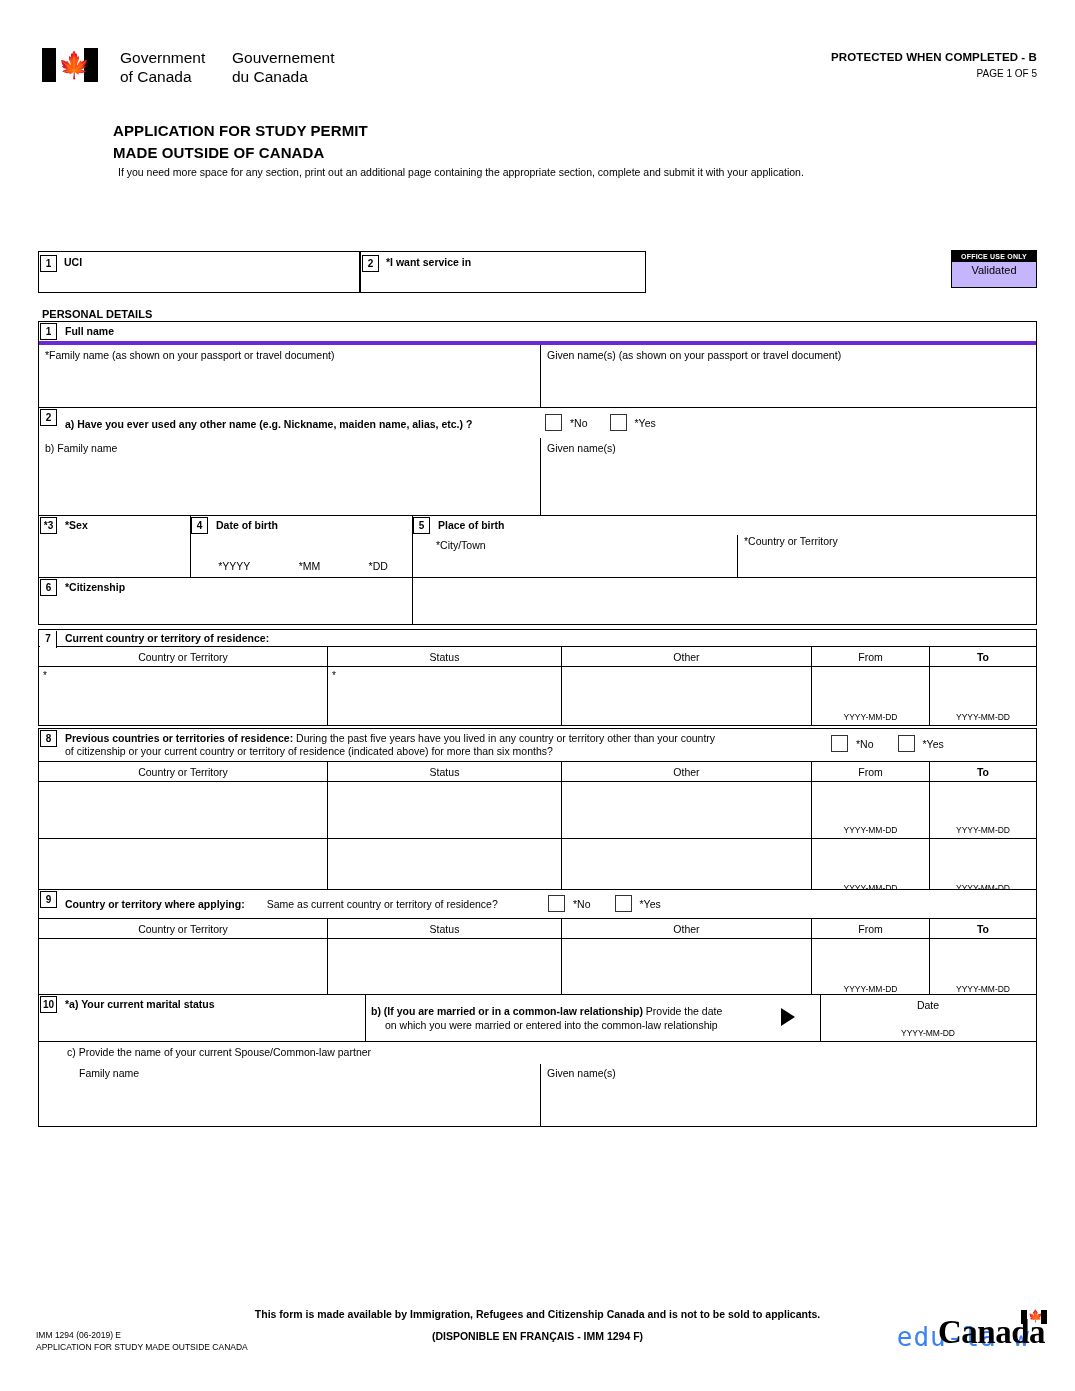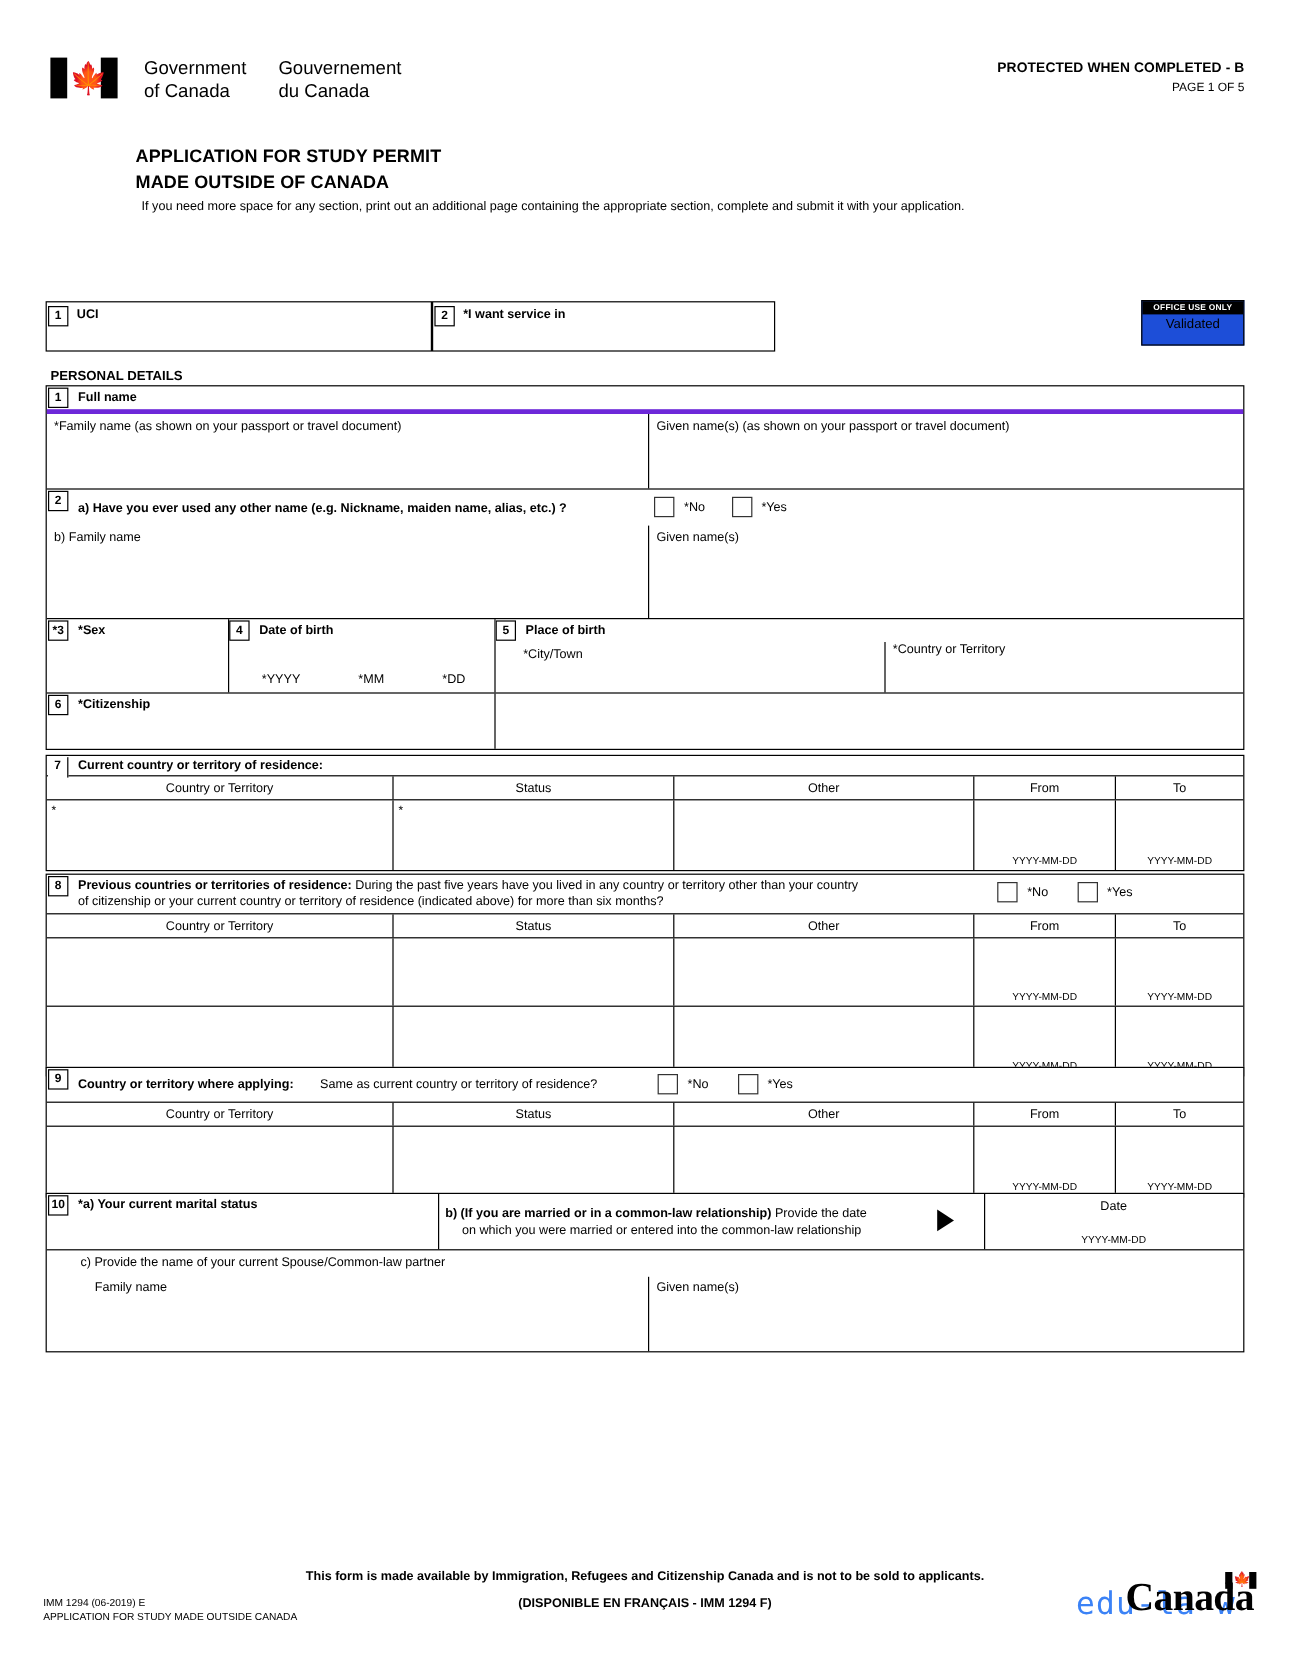--- a/index.html
+++ b/index.html
@@ -50,21 +50,21 @@
   
   .toprow { position: absolute; left: 38px; top: 251px; width: 608px; height: 42px; }
   .tbox { position: absolute; top: 0; height: 42px; border: 1px solid #000; background: #fff; }
   .tbox .inner { display: flex; align-items: flex-start; padding: 2px 0 0 0; }
   .tbox .num { margin: 1px 0 0 1px; }
   .tbox .cap { margin: 2px 0 0 7px; font-size: 10.5px; font-weight: bold; }
   #box-uci { left: 0; width: 322px; }
   #box-service { left: 322px; width: 286px; }
 
   .oubox { position: absolute; left: 951px; top: 250px; width: 86px; height: 38px;
-           border: 1px solid #000; background: #1d4ed8; }
+           border: 1px solid #000; background: #c4b5fd; }
   .oubox .head { background: #000; color: #fff; font-size: 7px; font-weight: bold;
                  text-align: center; letter-spacing: .2px; height: 11px; line-height: 11px; }
   .oubox .val { text-align: center; font-size: 11px; padding-top: 2px; }
 
   .sect-title { position: absolute; left: 42px; top: 308px; font-size: 11px; font-weight: bold; }
 
   
   .block { position: absolute; left: 38px; width: 999px; border: 1px solid #000; background: #fff; }
 
   .row { position: relative; width: 100%; }
@@ -72,21 +72,21 @@
 
   .cell-head { display: flex; align-items: flex-start; }
   .cell-head .num { margin: 1px 0 0 1px; }
   .cell-head .cap { margin-left: 8px; margin-top: 3px; }
 
   .vline { position: absolute; width: 0; border-left: 1px solid #000; }
 
   .colhdr { display: flex; width: 100%; height: 20px; font-size: 10.5px; }
   .colhdr > div { display: flex; align-items: center; justify-content: center;
                   border-right: 1px solid #000; height: 100%; }
-  .colhdr > div:last-child { border-right: none; }
+  .colhdr > div:last-child { border-right: none; font-weight: bold; }
   .datarow { display: flex; width: 100%; position: relative; }
   .datarow > div { border-right: 1px solid #000; position: relative; height: 100%; }
   .datarow > div:last-child { border-right: none; }
   .c1 { width: 289px; } .c2 { width: 234px; } .c3 { width: 250px; }
   .c4 { width: 118px; } .c5 { width: 106px; }
   .ymd { position: absolute; bottom: 3px; left: 0; right: 0; text-align: center; font-size: 8.5px; }
   .star { position: absolute; left: 4px; top: 3px; font-size: 10px; }
 
   
   .ouc { position: absolute; left: 38px; width: 999px; border: 2px solid #000; background: #fff; }

